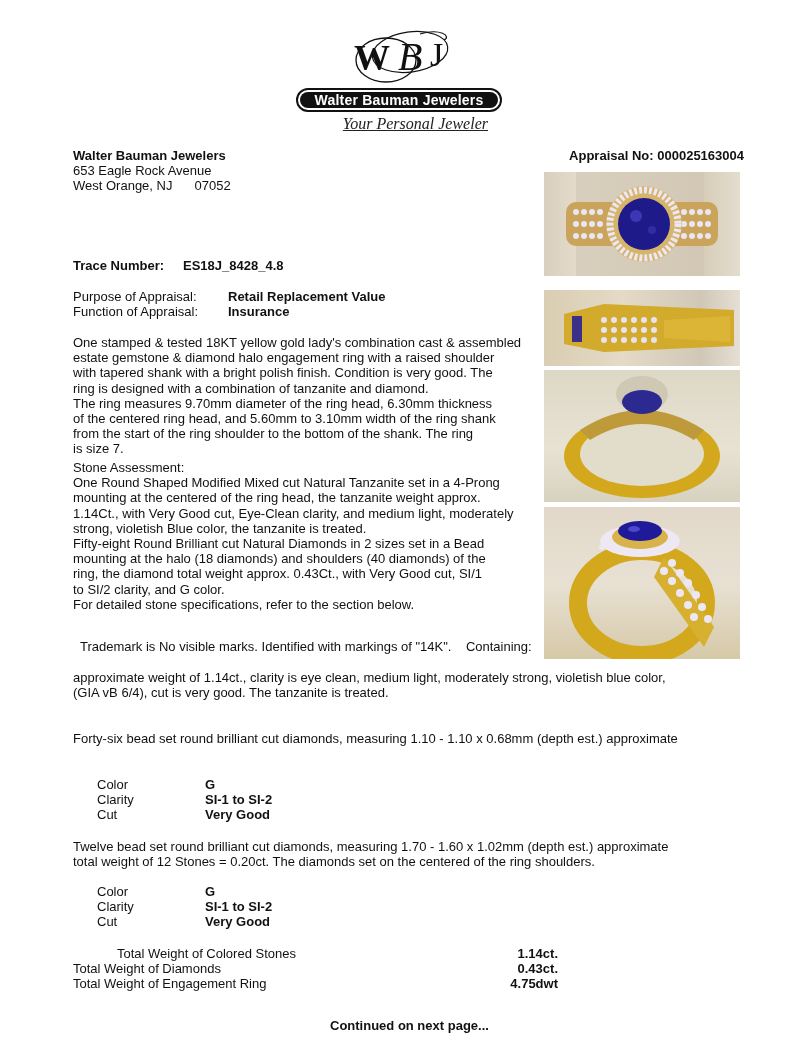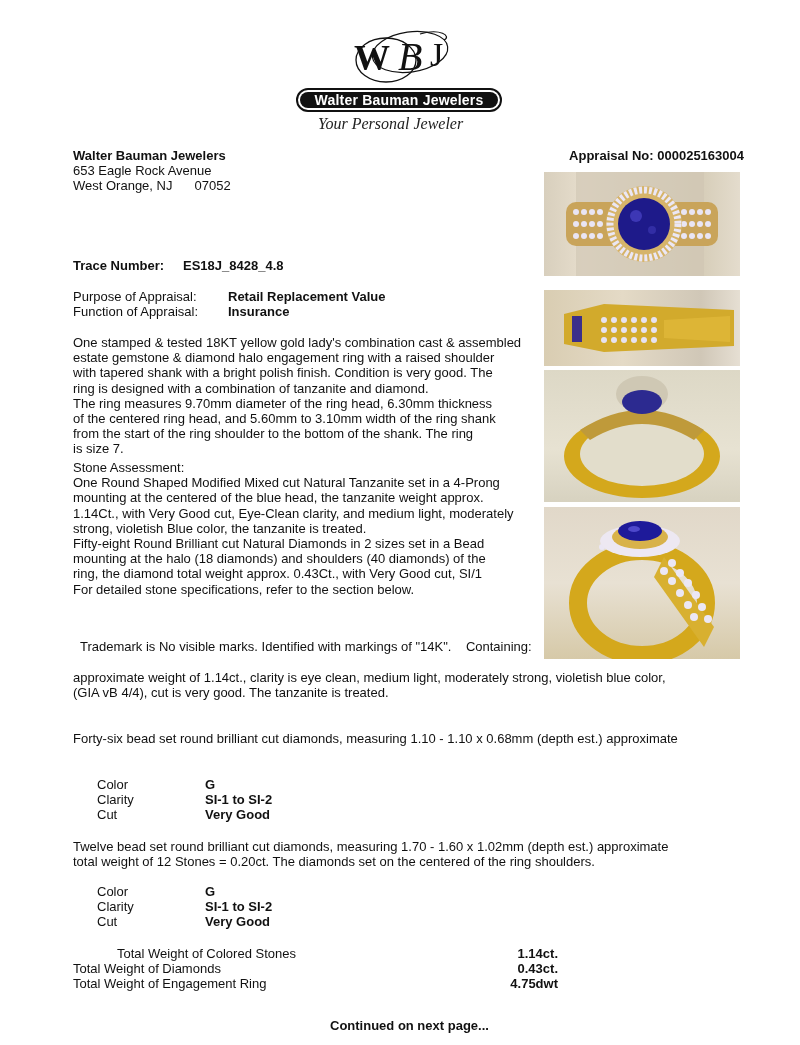--- a/index.html
+++ b/index.html
@@ -10,22 +10,22 @@
   .bold { font-weight: bold; }
 
   
   .logo { left: 292px; top: 26px; width: 216px; height: 112px; }
   .logo-mono { position: absolute; left: 48px; top: 0; width: 120px; height: 62px; }
   .logo-banner { position: absolute; left: 4px; top: 62px; width: 206px; height: 24px;
                  border: 2px solid #111; border-radius: 13px; padding: 2px; box-sizing: border-box; }
   .logo-banner-inner { width: 100%; height: 100%; background: #111; border-radius: 10px;
                        color: #fff; font-weight: bold; font-size: 14px; text-align: center;
                        line-height: 16px; letter-spacing: 0.2px; }
-  .logo-tag { position: absolute; left: 26px; top: 89px; width: 170px; text-align: left;
-              font-family: "Liberation Serif", serif; font-style: italic; font-size: 16px; color: #222; }
+  .logo-tag { position: absolute; left: 26px; top: 89px; width: 170px; text-align: right;
+              font-family: "Liberation Serif", serif; font-style: italic; font-size: 16px; color: #222; text-decoration: underline; }
 
   
   .photo { position: absolute; left: 544px; width: 196px; overflow: hidden; }
   .p1 { top: 172px; height: 104px; background: linear-gradient(90deg,#d8cfbd 0%,#e6ddcc 20%,#d6cdb8 80%,#e4dccd 100%); }
   .p2 { top: 290px; height: 76px; background: linear-gradient(90deg,#d9cdb2 0%,#e4dac6 40%,#d0c7b7 80%,#e6dfd3 100%); }
   .p3 { top: 370px; height: 132px; background: linear-gradient(180deg,#ddd8c6 0%,#e7e2d2 60%,#d7d2c0 100%); }
   .p4 { top: 507px; height: 152px; background: linear-gradient(180deg,#e1d8c9 0%,#e8e1d3 50%,#d6c9a8 100%); }
 </style>
 </head>
 <body>
@@ -173,34 +173,35 @@
   <div class="line">ring is designed with a combination of tanzanite and diamond.</div>
   <div class="line">The ring measures 9.70mm diameter of the ring head, 6.30mm thickness</div>
   <div class="line">of the centered ring head, and 5.60mm to 3.10mm width of the ring shank</div>
   <div class="line">from the start of the ring shoulder to the bottom of the shank. The ring</div>
   <div class="line">is size 7.</div>
 </div>
 
 <div class="abs" style="left:73px; top:460px;">
   <div class="line">Stone Assessment:</div>
   <div class="line">One Round Shaped Modified Mixed cut Natural Tanzanite set in a 4-Prong</div>
-  <div class="line">mounting at the centered of the blue head, the tanzanite weight approx.</div>
+  <div class="line">mounting at the centered of the ring head, the tanzanite weight approx.</div>
   <div class="line">1.14Ct., with Very Good cut, Eye-Clean clarity, and medium light, moderately</div>
   <div class="line">strong, violetish Blue color, the tanzanite is treated.</div>
   <div class="line">Fifty-eight Round Brilliant cut Natural Diamonds in 2 sizes set in a Bead</div>
   <div class="line">mounting at the halo (18 diamonds) and shoulders (40 diamonds) of the</div>
   <div class="line">ring, the diamond total weight approx. 0.43Ct., with Very Good cut, SI/1</div>
+  <div class="line">to SI/2 clarity, and G color.</div>
   <div class="line">For detailed stone specifications, refer to the section below.</div>
 </div>
 
 <div class="abs line" style="left:80px; top:639px; white-space:pre;">Trademark is No visible marks. Identified with markings of "14K".    Containing:</div>
 
 <div class="abs" style="left:73px; top:670px;">
   <div class="line">approximate weight of 1.14ct., clarity is eye clean, medium light, moderately strong, violetish blue color,</div>
-  <div class="line">(GIA vB 4/4), cut is very good. The tanzanite is treated.</div>
+  <div class="line">(GIA vB 6/4), cut is very good. The tanzanite is treated.</div>
 </div>
 
 <div class="abs" style="left:73px; top:731px;">
   <div class="line">Forty-six bead set round brilliant cut diamonds, measuring 1.10 - 1.10 x 0.68mm (depth est.) approximate</div>
 </div>
 <div class="abs" style="left:97px; top:777px;">
   <div class="line" style="position:relative;">
     <span>Color</span>
     <span class="bold" style="position:absolute; left:108px;">G</span>
   </div>

